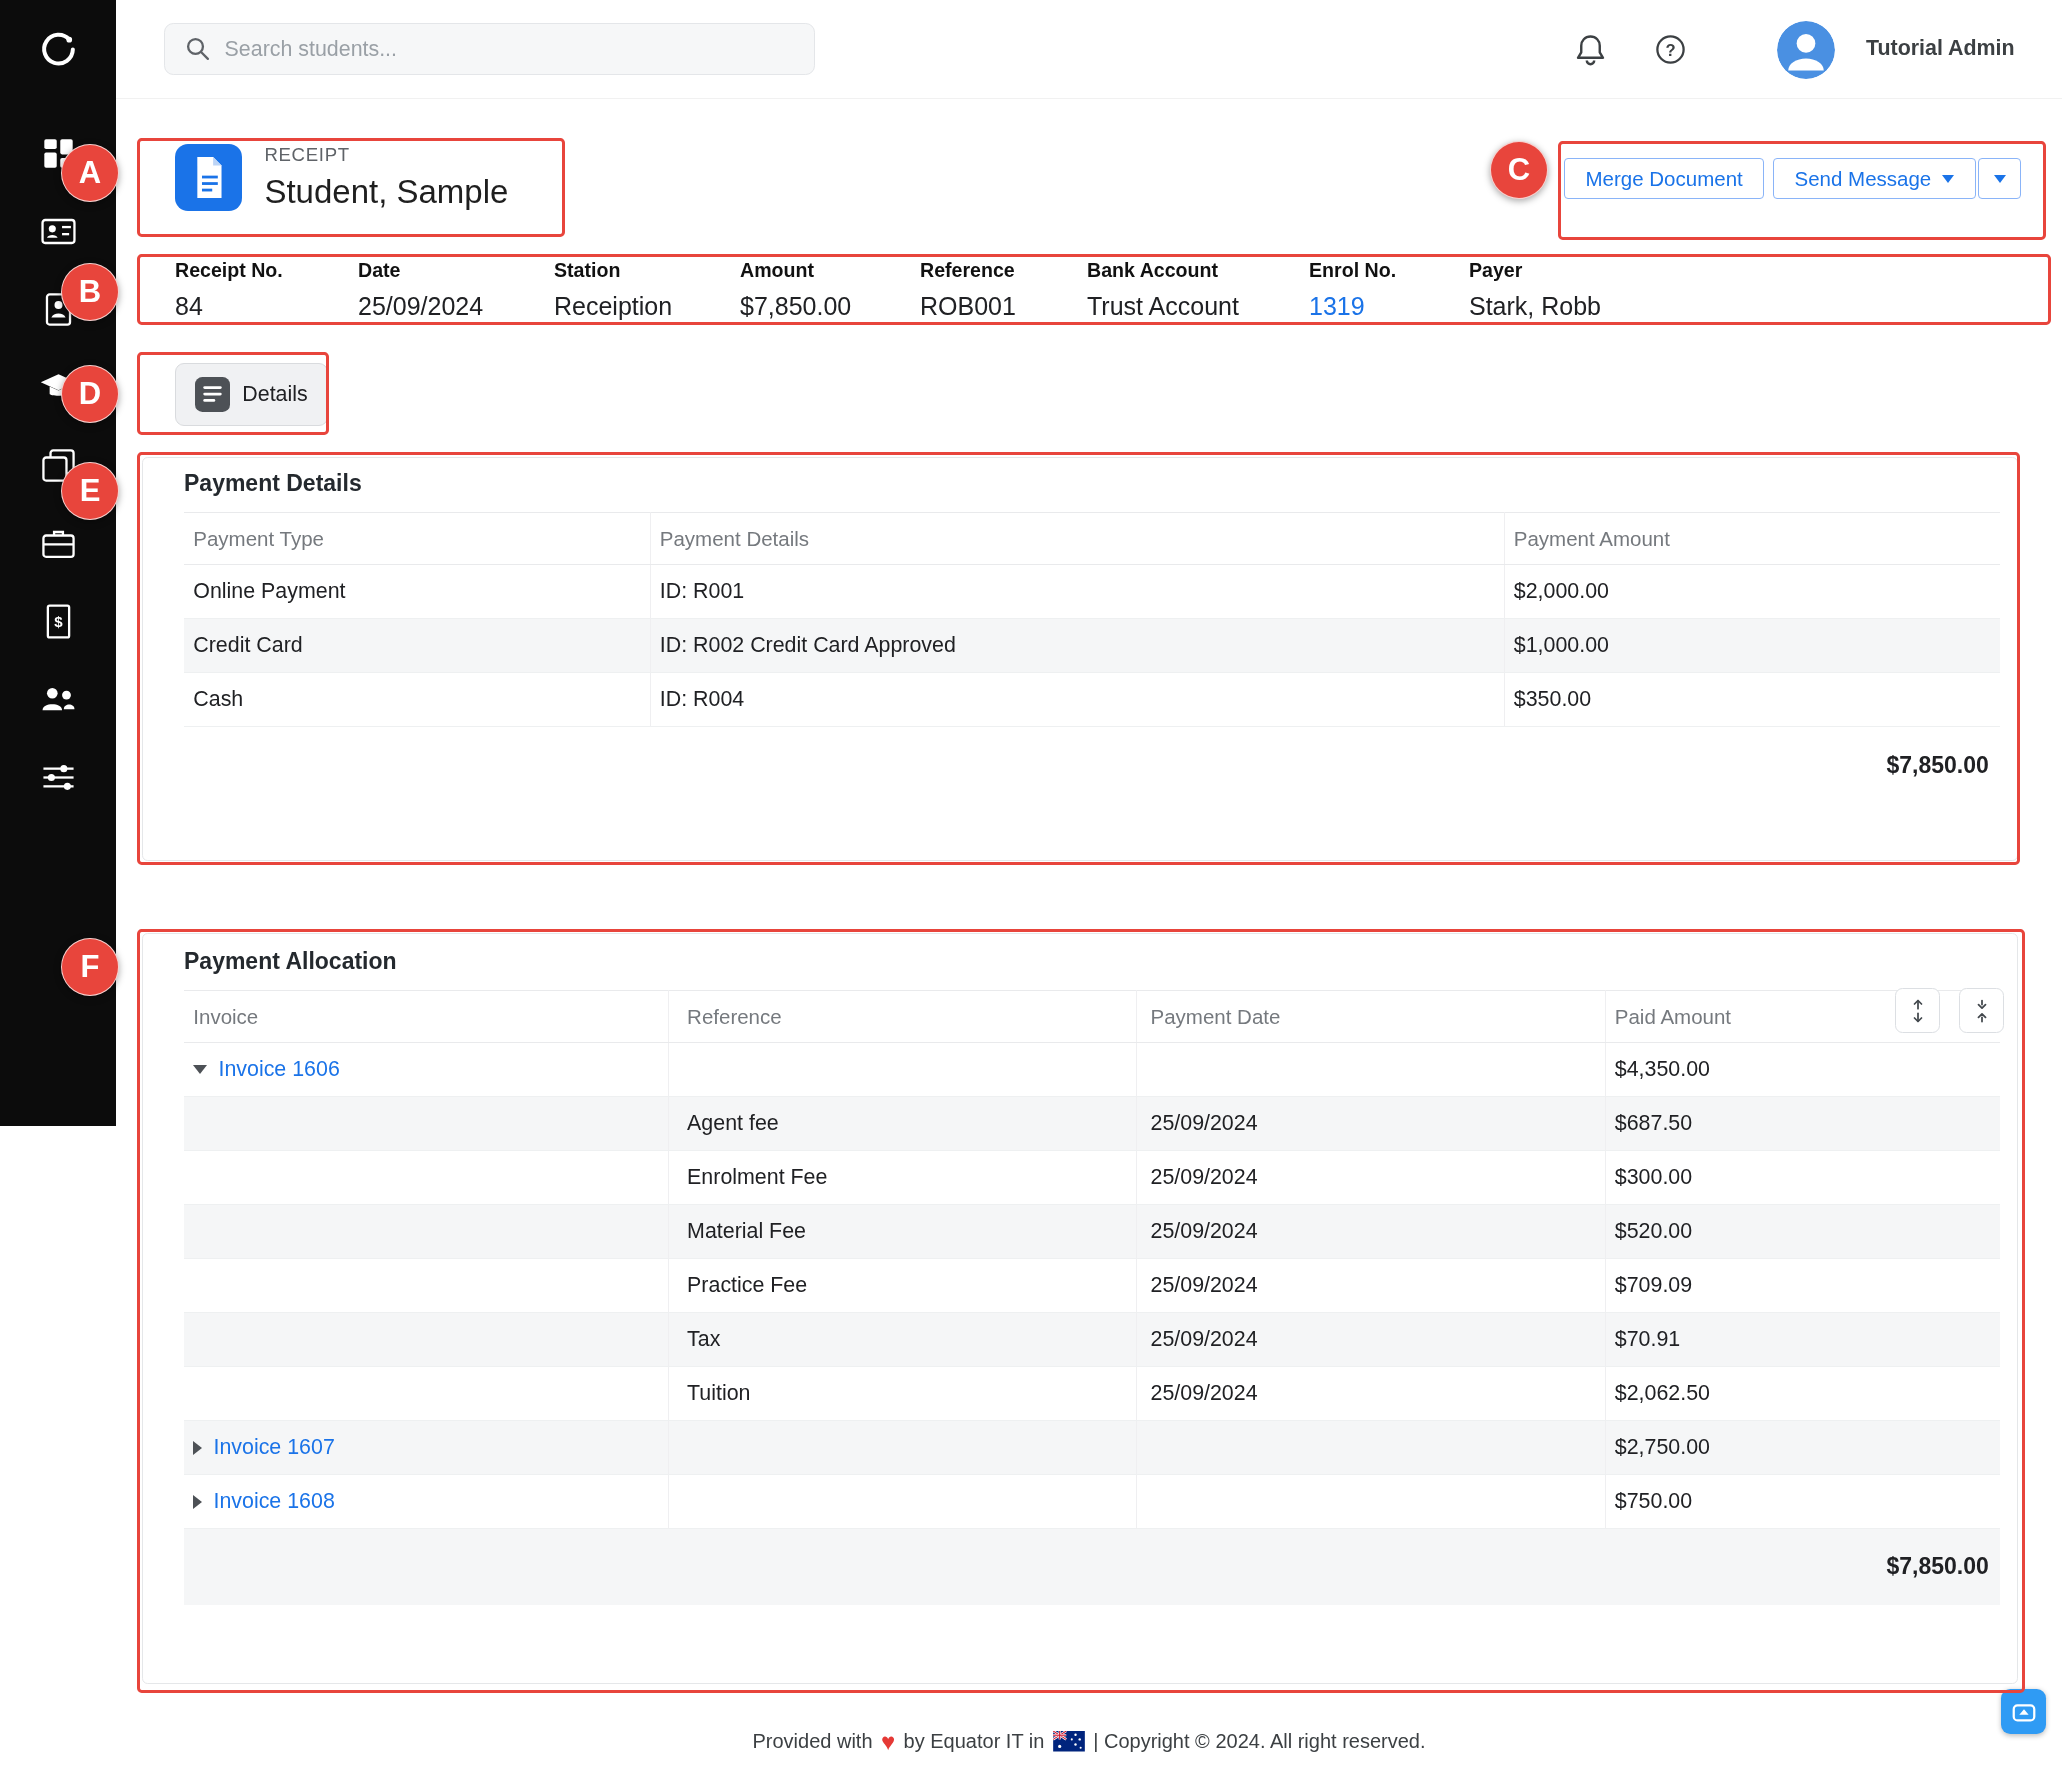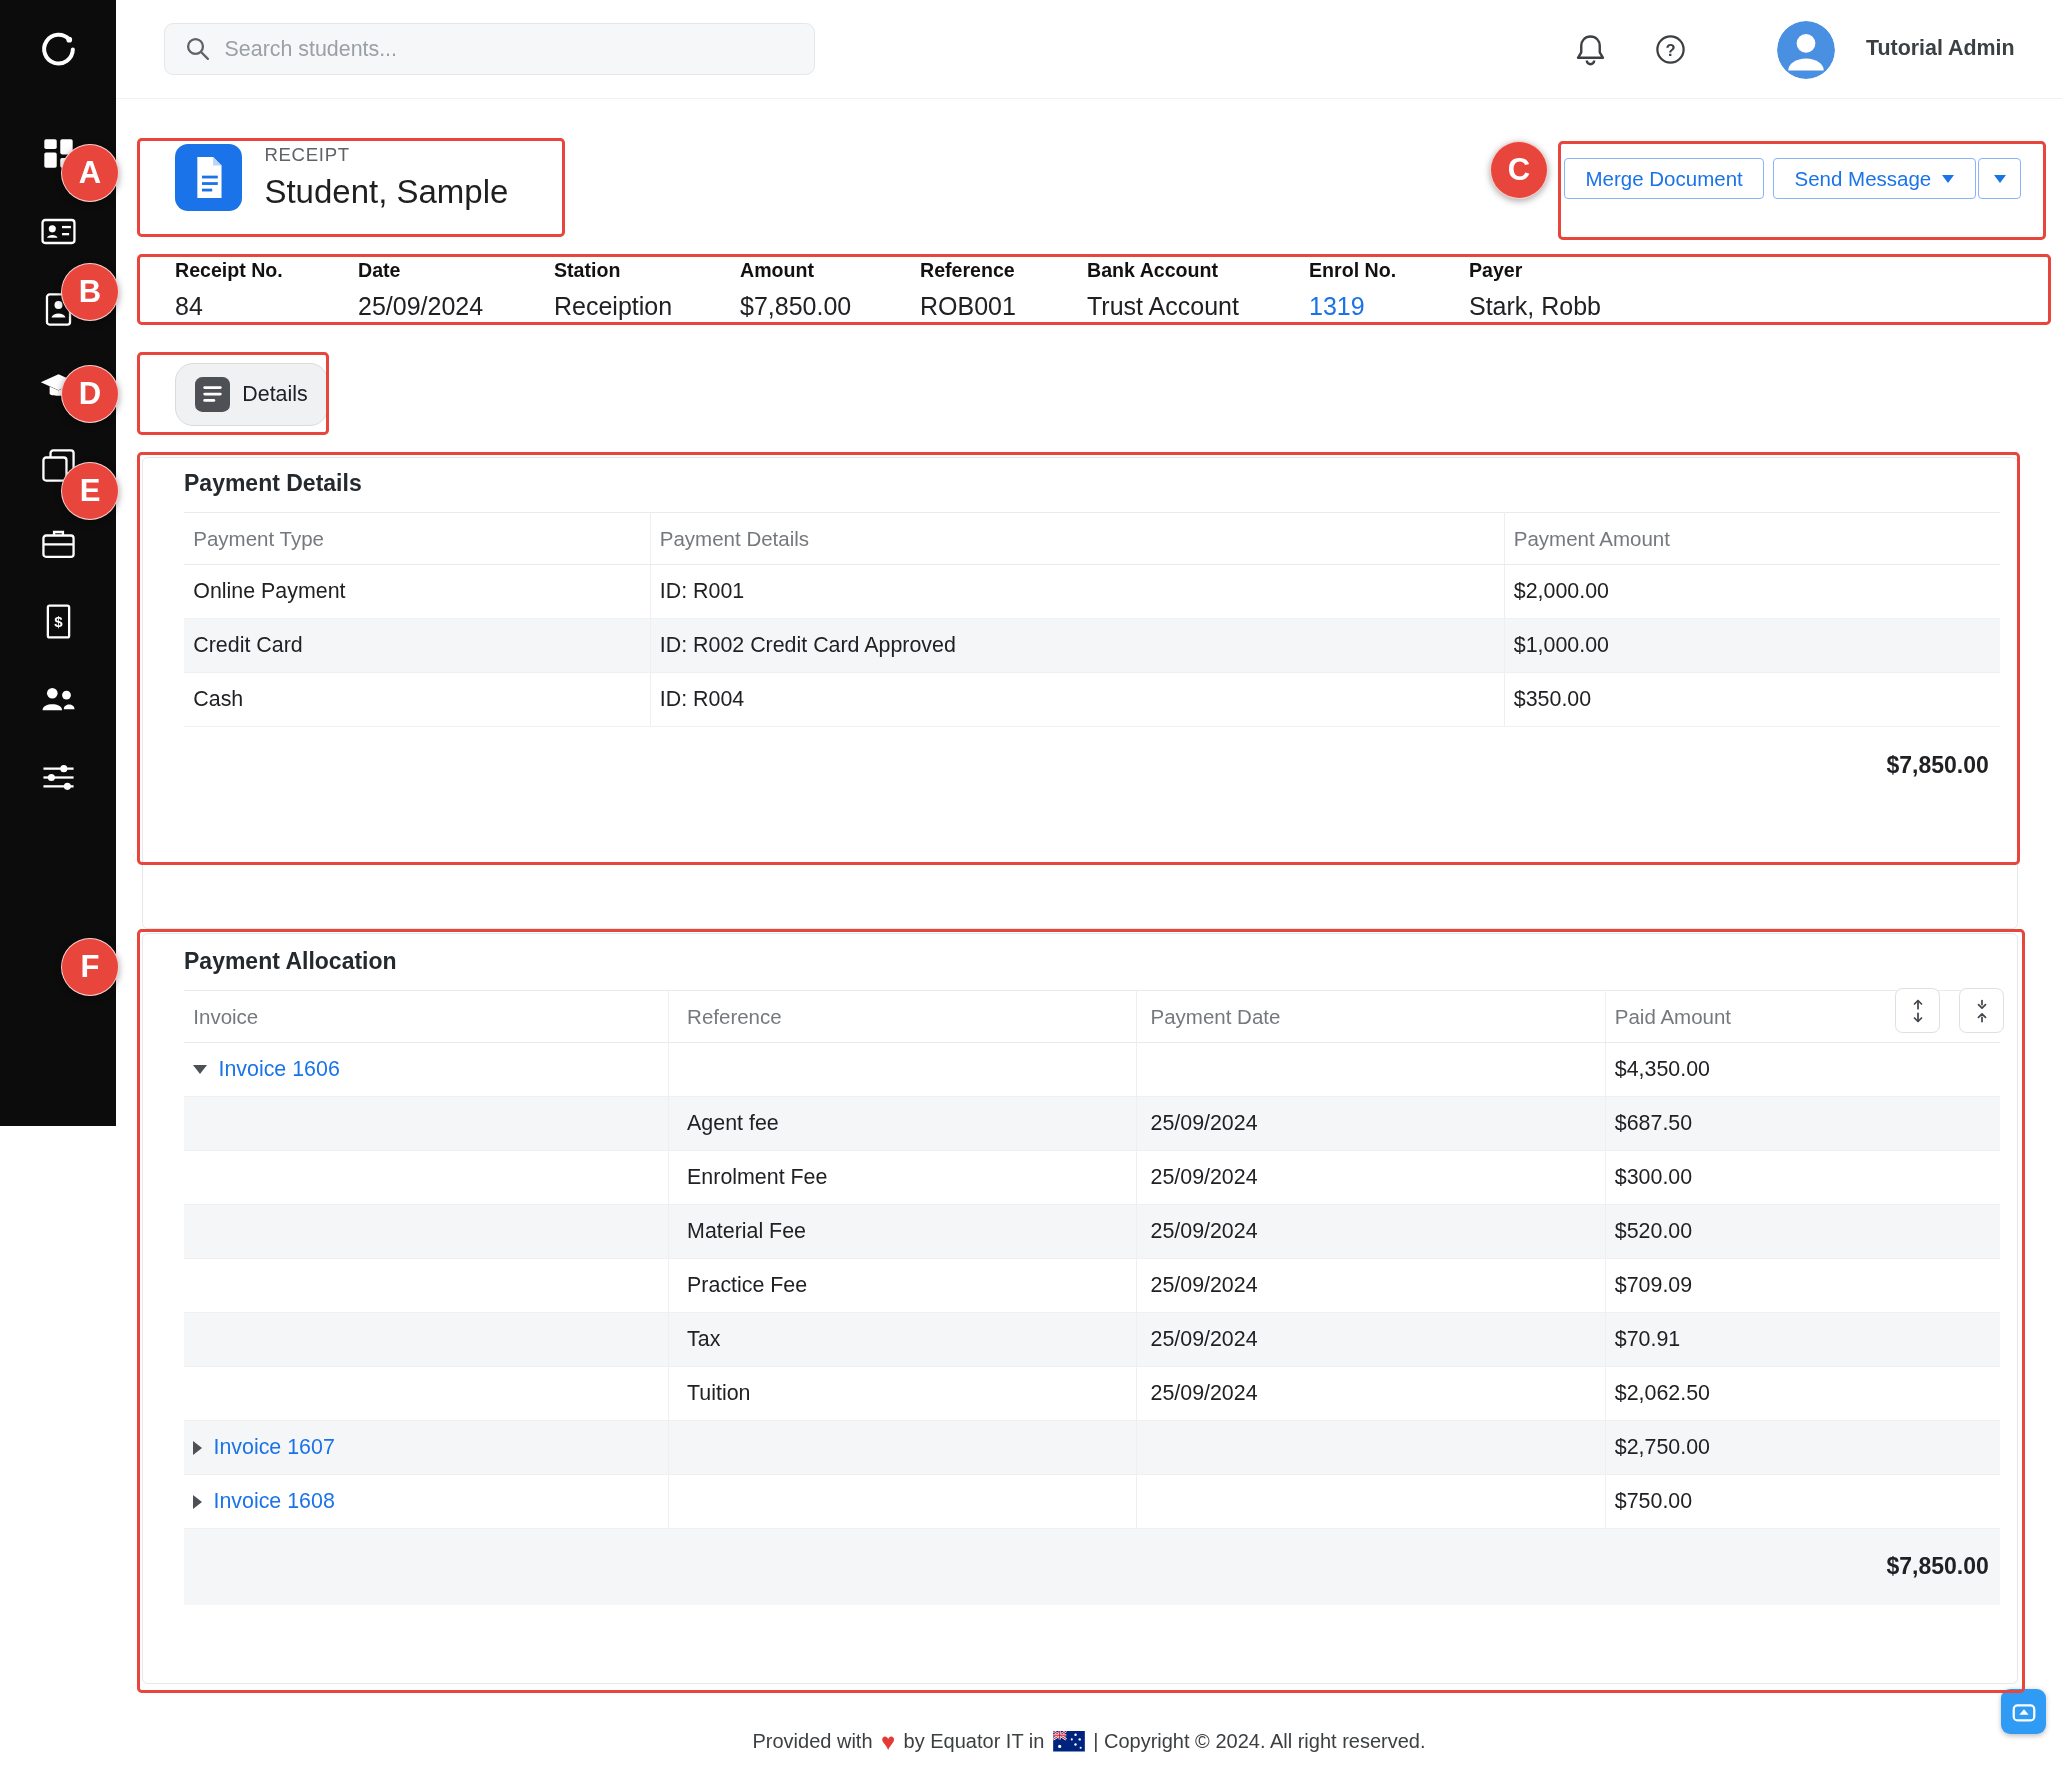--- a/index.html
+++ b/index.html
@@ -39,26 +39,26 @@
   .caret-blue { width:0; height:0; border-left:6.5px solid transparent; border-right:6.5px solid transparent; border-top:8.4px solid #1a73e8; }
 
   
   .info-row { position:absolute; left:175px; top:259px; height:67px; width:1818px; }
   .info-field { position:absolute; top:0; }
   .info-field .lbl { font-size:19.6px; font-weight:700; color:#111; }
   .info-field .val { font-size:25px; color:#202124; margin-top:10.3px; }
   .info-field .val.link { color:#1a73e8; cursor:pointer; }
 
   
-  .details-tab { position:absolute; left:175px; top:363px; width:153px; height:63px; background:#f0f1f3; border:0.9px solid #d9dbde; border-radius:18px; display:flex; align-items:center; justify-content:center; gap:12px; cursor:pointer; }
+  .details-tab { position:absolute; left:175px; top:363px; width:153px; height:63px; background:#f0f1f3; border:0.9px solid #d9dbde; border-radius:9px; display:flex; align-items:center; justify-content:center; gap:12px; cursor:pointer; }
   .details-tab .tab-label { font-size:21.4px; color:#202124; }
 
   
   .card { position:absolute; background:#fff; border:0.9px solid #e5e7e9; border-radius:5.6px; }
-  .card-details { left:142px; top:457px; width:1876px; height:472px; padding:9.3px 0 0; }
+  .card-details { left:142px; top:457px; width:1876px; height:404px; padding:9.3px 0 0; }
   .card-alloc   { left:142px; top:933px; width:1876px; height:751px; padding:11.2px 0 0; }
   .card-title { font-size:23px; font-weight:700; color:#24292e; line-height:32px; margin-left:41px; }
 
   table.tbl { border-collapse:collapse; width:1816px; margin:13px 18.6px 0 41px; table-layout:fixed; border-top:0.9px solid #e9eaec; }
   .tbl-alloc { margin-top:84px; }
   .tbl th { height:52px; font-size:20.5px; font-weight:400; color:#75797e; text-align:left; padding-left:9.3px; border-bottom:0.9px solid #e9eaec; }
   .tbl td { height:54px; font-size:21.4px; color:#202124; padding-left:9.3px; border-bottom:0.9px solid #eef0f1; }
   .tbl th:not(:last-child), .tbl tbody td:not(:last-child) { border-right:0.9px solid #efeff1; }
   .tbl tbody tr:nth-child(even) td { background:#f5f6f7; }
   .tbl .num { padding-right:11.2px; }

